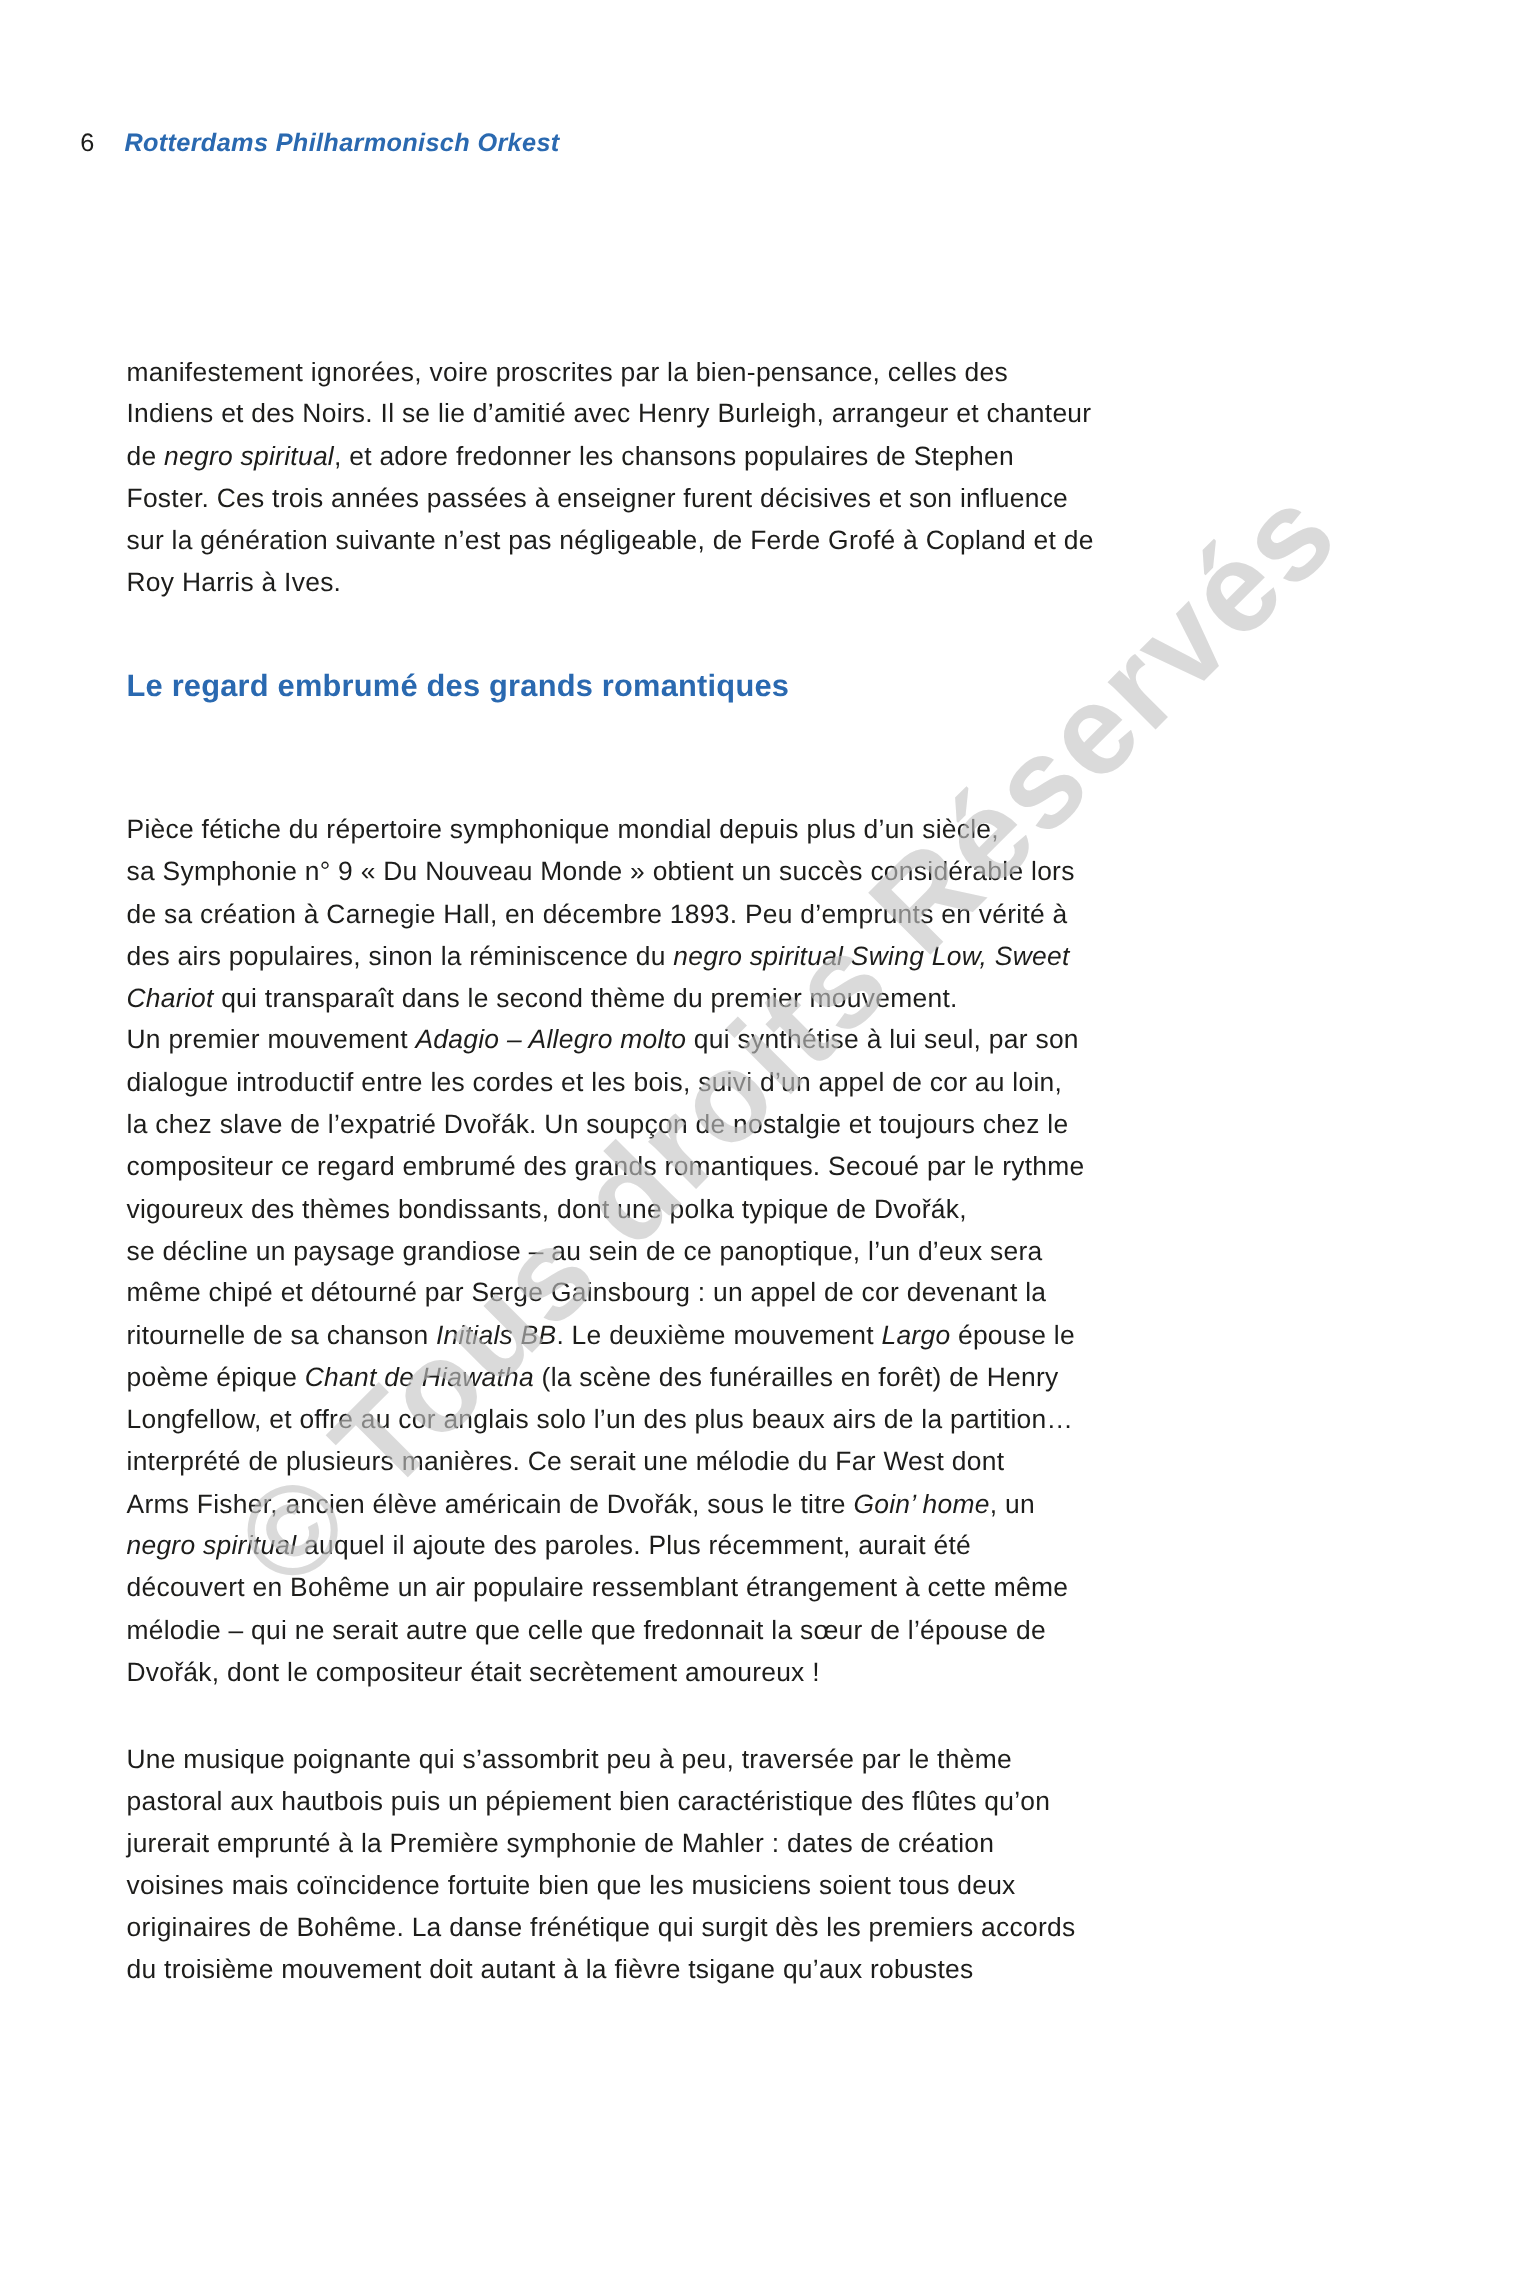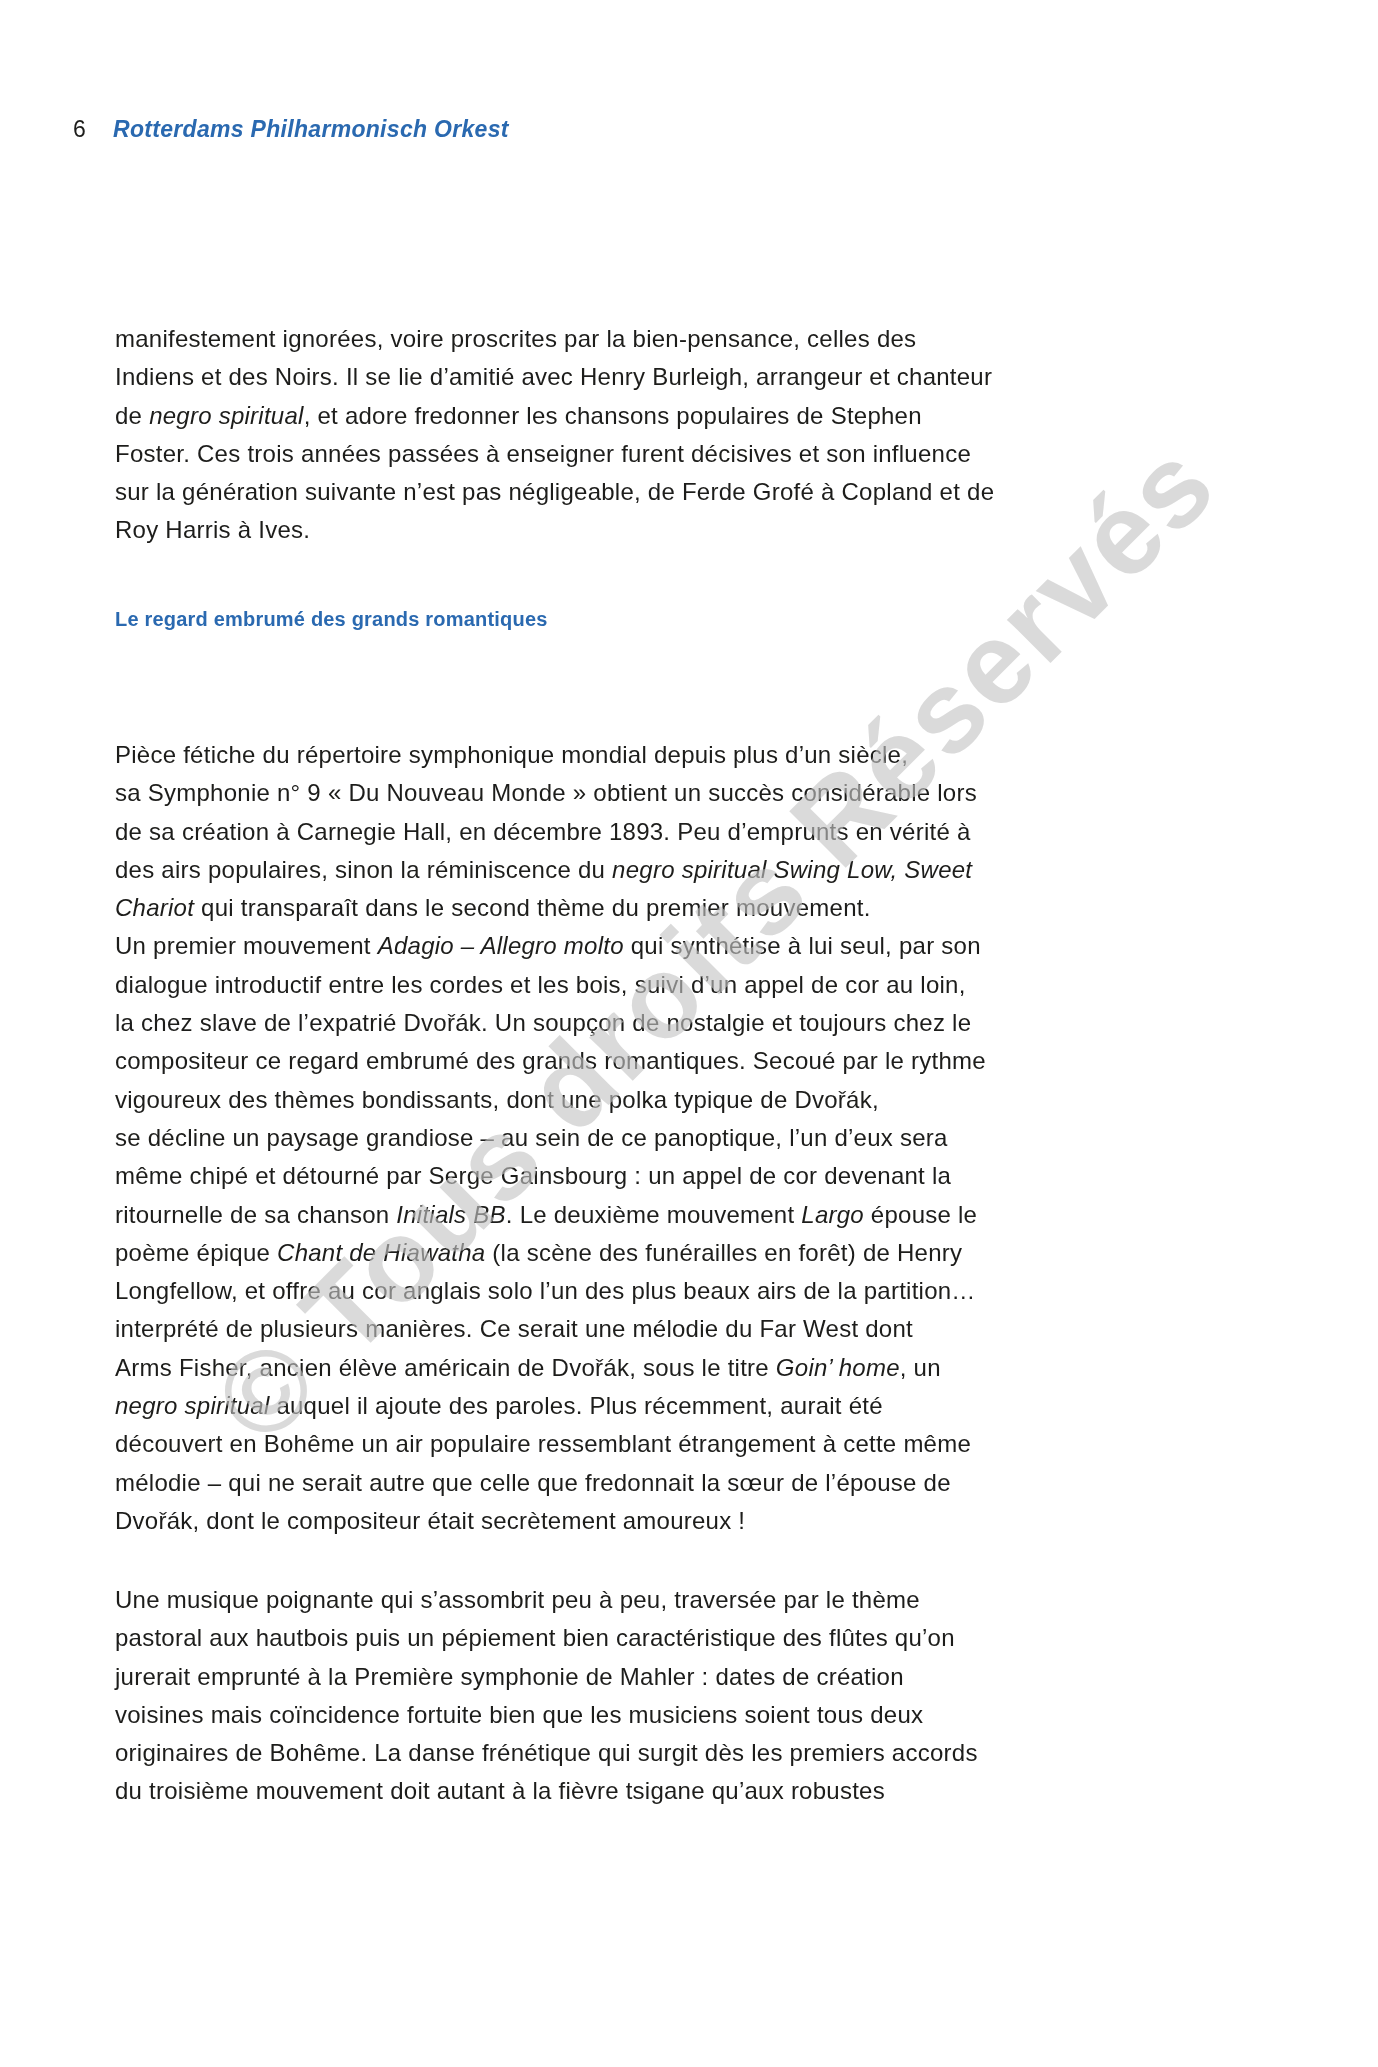--- a/index.html
+++ b/index.html
@@ -41,21 +41,21 @@
   .body-para .line { white-space: nowrap; }
   .body-para .it { font-style: italic; }
   #para-0 { top: 320px; }
   #para-1 { top: 698px; margin-top: 38px; }
   #para-2 { top: 1581px; }
   .section-heading {
     position: absolute;
     left: 115px;
     top: 608px;
     margin: 0;
-    font-size: 20px;
+    font-size: 28px;
     font-weight: bold;
     letter-spacing: 0.2px;
     color: #2a69b0;
     white-space: nowrap;
   }
   .watermark {
     position: absolute;
     left: 60px;
     top: 930px;
     width: 1200px;

